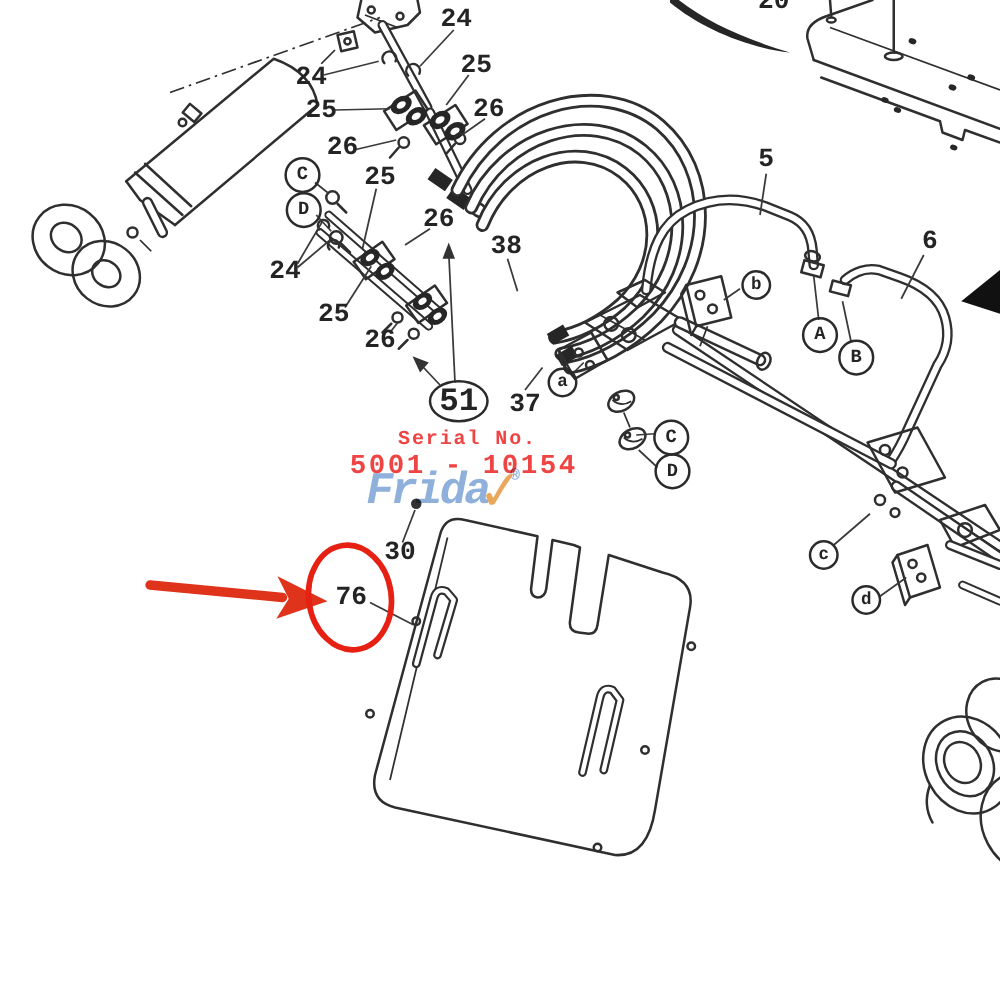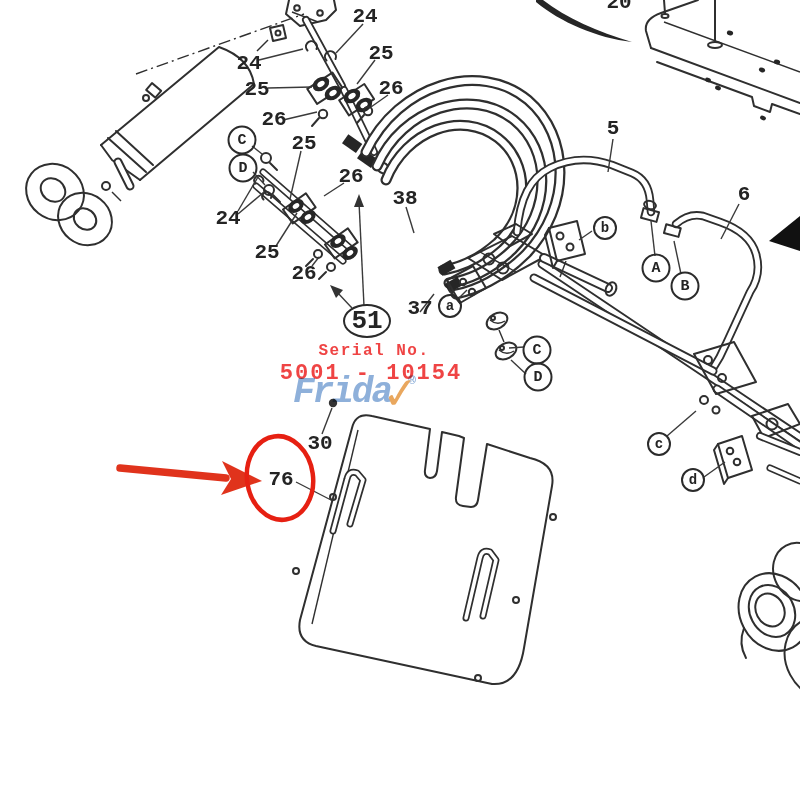--- a/index.html
+++ b/index.html
@@ -294,21 +294,21 @@
   <span class="lbl" style="left:274px;top:119px">26</span>
   <span class="lbl" style="left:304px;top:143px">25</span>
   <span class="lbl circ" style="left:242px;top:140px">C</span>
   <span class="lbl circ" style="left:243px;top:168px">D</span>
   <span class="lbl" style="left:351px;top:176px">26</span>
   <span class="lbl" style="left:228px;top:218px">24</span>
   <span class="lbl" style="left:267px;top:252px">25</span>
   <span class="lbl" style="left:304px;top:273px">26</span>
   <span class="lbl" style="left:405px;top:198px">38</span>
   <span class="lbl oval" style="left:367px;top:321px">51</span>
-  <span class="lbl" style="left:420px;top:308px">37</span>
+  <span class="lbl" style="left:420px;top:324px">37</span>
   <span class="serial" style="left:374px;top:351px">Serial No.</span>
   <span class="serial serial2" style="left:371px;top:373px">5001 - 10154</span>
   <span class="lbl" style="left:613px;top:128px">5</span>
   <span class="lbl" style="left:744px;top:194px">6</span>
   <span class="lbl circ sm" style="left:605px;top:228px">b</span>
   <span class="lbl circ" style="left:656px;top:268px">A</span>
   <span class="lbl circ" style="left:685px;top:286px">B</span>
   <span class="lbl circ sm" style="left:450px;top:306px">a</span>
   <span class="lbl circ" style="left:537px;top:350px">C</span>
   <span class="lbl circ" style="left:538px;top:377px">D</span>

